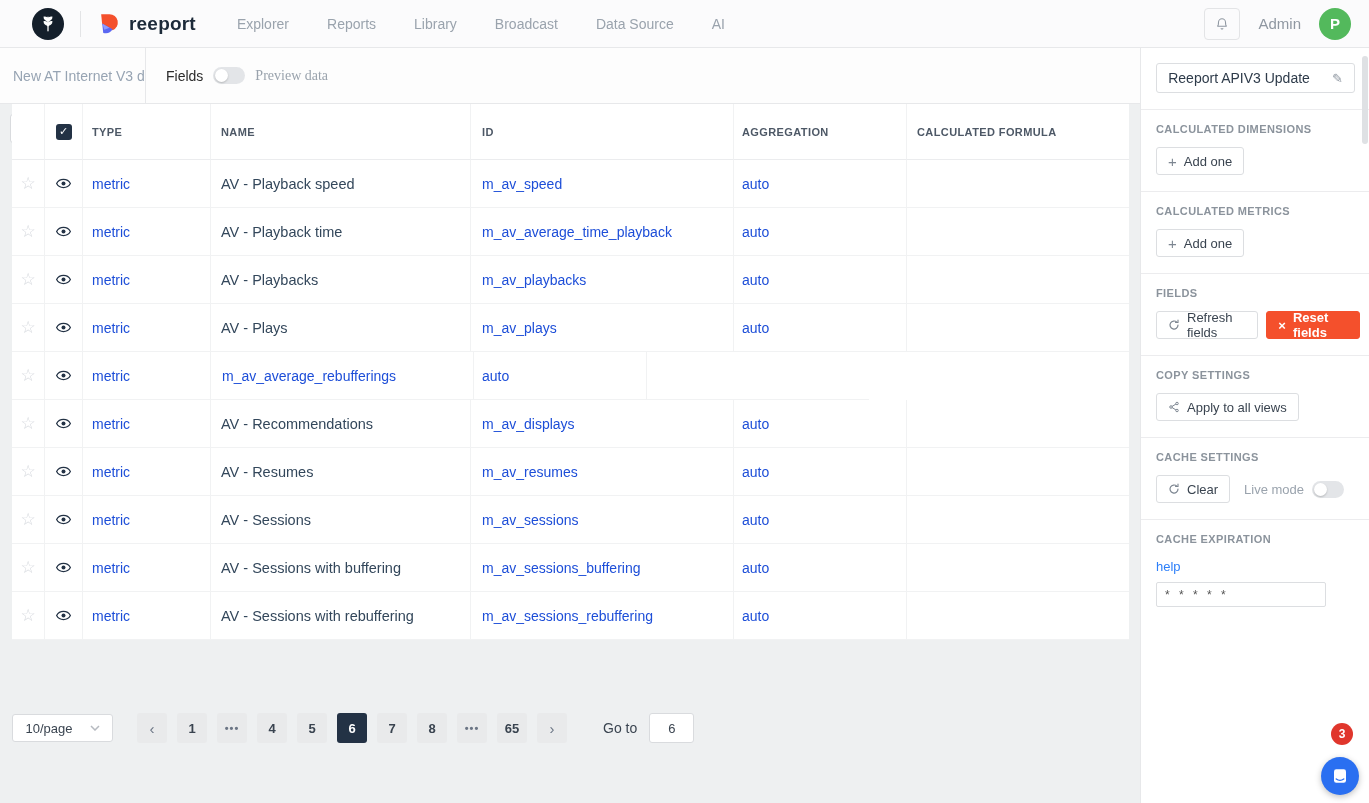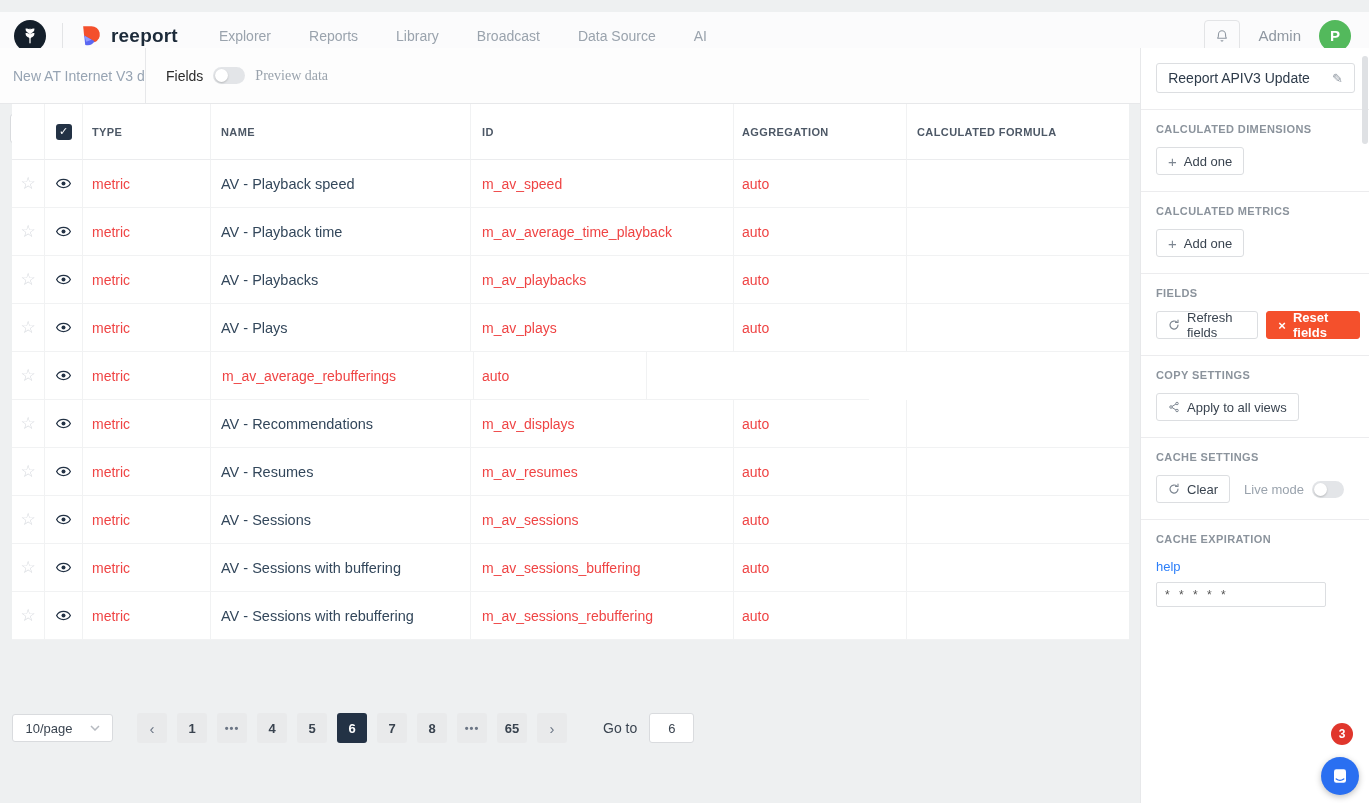--- a/index.html
+++ b/index.html
@@ -1,21 +1,21 @@
 <!DOCTYPE html>
 <html><head>
 <meta charset="utf-8">
 <style>
   * { margin:0; padding:0; box-sizing:border-box; }
   html,body { width:1369px; height:803px; overflow:hidden;
     font-family:"Liberation Sans", sans-serif; background:#eef0f1; color:#33475b; }
 
   
-  .topnav { position:absolute; left:0; top:12px; width:1369px; height:48px;
-    background:#fbfbfc; border-bottom:1px solid #e7e8ea; display:flex; align-items:center; }
+  .topnav { position:absolute; left:0; top:0; width:1369px; height:48px;
+    background:#fbfbfc; border-bottom:1px solid #e7e8ea; display:flex; align-items:center;padding-left:18px; }
   .org-logo { width:32px; height:32px; border-radius:50%; background:#141f2b;
     margin-left:14px; display:flex; align-items:center; justify-content:center; flex:0 0 auto; cursor:pointer;}
   .nav-div { width:1px; height:26px; background:#e3e4e6; margin:0 16px 0 16px; }
   .brand { display:flex; align-items:center; gap:7px; cursor:pointer; }
   .brand-name { font-size:19px; font-weight:bold; color:#1c2a39; letter-spacing:.2px; }
   .nav-links { display:flex; align-items:flex-end; margin-left:22px; }
   .nav-link { font-size:14px; color:#9aa3ad; padding:0 19px; height:48px; line-height:48px; cursor:pointer; }
   .topnav-right { margin-left:auto; display:flex; align-items:center; gap:18px; padding-right:18px; }
   .bell-btn { width:36px; height:32px; border:1px solid #e3e4e6; border-radius:4px; background:#fbfbfc;
     display:flex; align-items:center; justify-content:center; cursor:pointer; }
@@ -61,21 +61,21 @@
   .c-star { width:33px; justify-content:center; }
   .c-eye  { width:38px; justify-content:center; }
   .c-type { width:128px; padding-left:9px; }
   .c-name { width:260px; padding-left:10px; }
   .c-id   { width:263px; padding-left:11px; }
   .c-agg  { width:173px; padding-left:8px; }
   .c-frm  { width:222px; border-right:none; padding-left:10px; }
   .thead .tcell { height:56px; border-bottom:1px solid #ebecee; }
   .thead .hlabel { font-size:11px; font-weight:bold; color:#4d5866; letter-spacing:.4px; }
   .tbody .tcell { height:48px; }
-  .cell-gray { font-size:14px; color:#ef4444; }
+  .cell-gray { font-size:14px; color:#1d4ed8; }
   .cell-name { font-size:14.5px; color:#33475b; }
   .row-star { color:#d6d9de; font-size:17px; line-height:1; cursor:pointer; }
   .checkbox { width:16px; height:16px; background:#233245; border-radius:3px; color:#fff;
     font-size:11px; display:flex; align-items:center; justify-content:center; cursor:pointer; }
   .eye-btn { cursor:pointer; display:flex; }
 
   
   .pagination { position:absolute; left:12px; top:656px; width:1117px; height:48px;
     display:flex; align-items:center; }
   .psize { width:101px; height:28px; background:#fff; border:1px solid #d9dbde; border-radius:3px;

